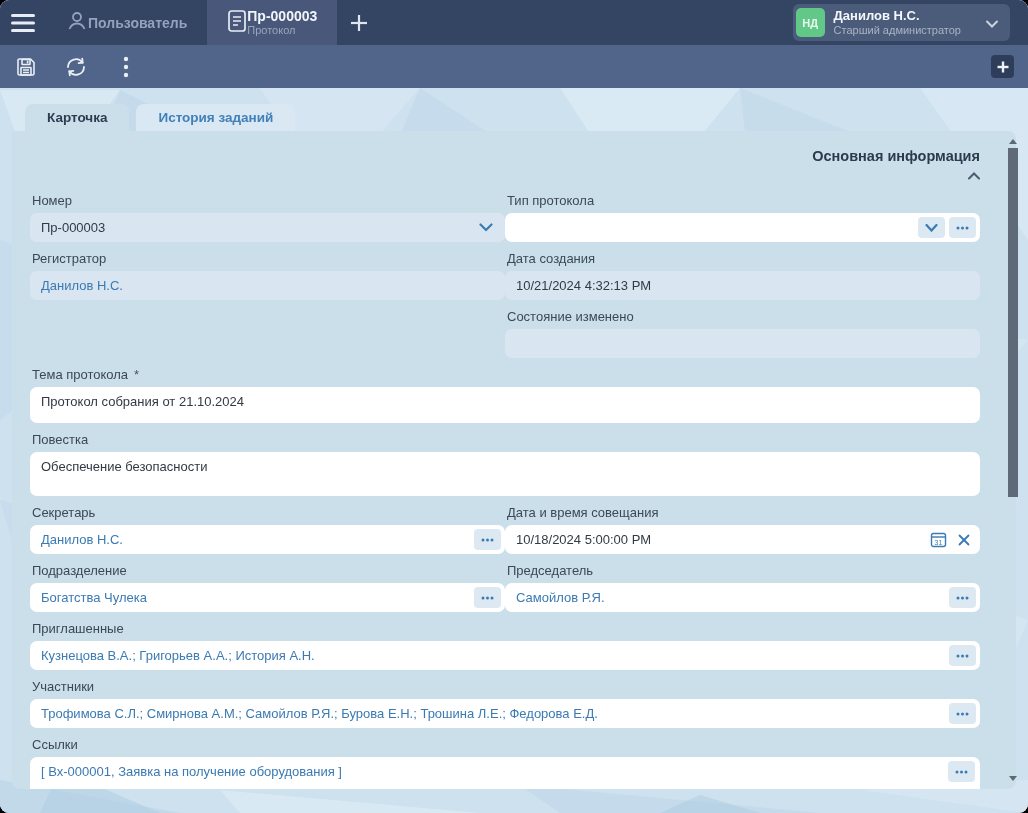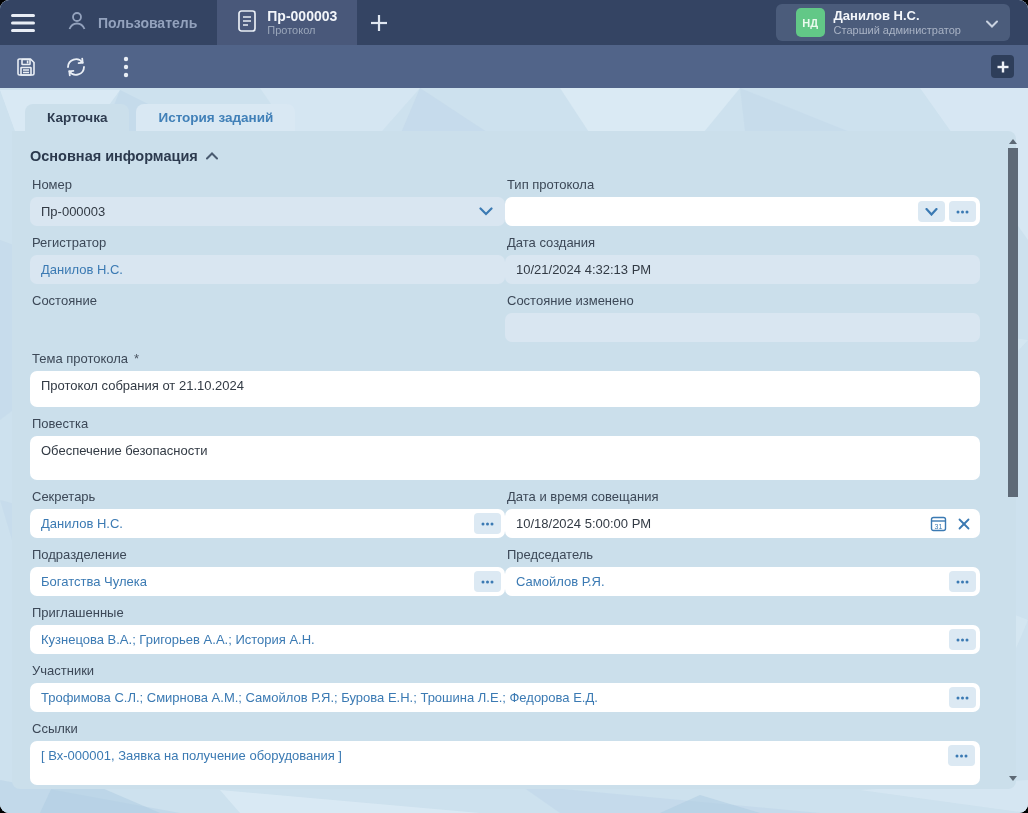--- a/index.html
+++ b/index.html
@@ -6,48 +6,48 @@
   body{font-family:"Liberation Sans","DejaVu Sans",sans-serif;-webkit-font-smoothing:antialiased;}
   .screen{position:relative;width:1028px;height:813px;border-radius:9px;overflow:hidden;background:#cde1ee;}
 
   
   .bg-pattern{position:absolute;inset:0;z-index:0;}
 
   
   .app-header{position:absolute;left:0;top:0;width:100%;height:45px;background:#344463;z-index:5;display:flex;align-items:stretch;}
   .hamburger{width:46px;display:flex;align-items:center;justify-content:center;cursor:pointer;}
   .hamburger svg{display:block;}
-  .htab{display:flex;align-items:center;gap:10px;padding:0 20px;cursor:pointer;}
+  .htab{display:flex;align-items:center;padding:0 20px;cursor:pointer;}
   .htab .hlabel{color:#93a2bd;font-size:14px;font-weight:700;}
   .htab.active{background:#49587a;}
   .htab.active .titlebox{display:flex;flex-direction:column;line-height:1.15;}
   .htab.active .hlabel{color:#f2f5fa;}
   .htab .hsub{color:#9aa6ba;font-size:11px;}
   .newtab{display:flex;align-items:center;justify-content:center;width:44px;cursor:pointer;}
-  .user-badge{margin-left:auto;margin-top:4px;margin-right:18px;height:37px;background:#4b5c7b;border-radius:6px;display:flex;align-items:center;padding:0 12px 0 20px;gap:9px;cursor:pointer;}
+  .user-badge{margin-left:auto;margin-top:4px;margin-right:18px;height:37px;background:#4b5c7b;border-radius:6px;display:flex;align-items:center;padding:0 12px 0 3px;gap:9px;cursor:pointer;}
   .avatar{width:29px;height:29px;border-radius:5px;background:#62c887;color:#eafbef;font-size:11px;font-weight:700;display:flex;align-items:center;justify-content:center;}
   .user-text{display:flex;flex-direction:column;line-height:1.2;}
   .user-name{color:#f4f7fb;font-size:13px;font-weight:700;}
   .user-role{color:#a9b3c5;font-size:11px;}
   .user-badge .chev{margin-left:16px;}
 
   
   .toolbar{position:absolute;left:0;top:45px;width:100%;height:43px;background:#516489;z-index:5;display:flex;align-items:center;padding:0 14px;box-sizing:border-box;gap:26px;}
   .tool-btn{width:24px;height:24px;display:flex;align-items:center;justify-content:center;cursor:pointer;}
   .add-btn{margin-left:auto;width:23px;height:23px;background:#2e3e5a;border-radius:4px;display:flex;align-items:center;justify-content:center;cursor:pointer;color:#eef2f8;font-size:17px;font-weight:700;line-height:1;}
 
   
   .page-tabs{position:absolute;left:12px;top:104px;z-index:4;display:flex;text-align:right;}
   .ptab{height:27px;padding:0 22px;display:flex;align-items:center;border-radius:8px 8px 0 0;font-size:13.5px;cursor:pointer;}
   .ptab.active{background:#cbdfeb;color:#2e3c50;font-weight:700;margin-left:13px;}
   .ptab.inactive{background:#d9e8f3;color:#4180b8;font-weight:700;margin-left:7px;}
 
   
   .panel{position:absolute;left:12px;top:131px;width:1004px;height:658px;background:#cbdfeb;border-radius:0 8px 8px 8px;z-index:3;box-sizing:border-box;padding:6px 36px 0 18px;overflow:hidden;}
-  .section-h{display:flex;align-items:center;gap:8px;margin:11px 0 4px 0;color:#2c3a4e;font-size:14.5px;font-weight:700;cursor:pointer;}
+  .section-h{display:flex;align-items:flex-end;gap:8px;margin:11px 0 4px 0;color:#2c3a4e;font-size:14.5px;font-weight:700;cursor:pointer;flex-direction:column;}
   .grid2{display:grid;grid-template-columns:1fr 1fr;column-gap:0;}
   .fgroup{display:flex;flex-direction:column;}
   .flabel{margin:9px 2px 5px 2px;color:#3c4857;font-size:13px;}
   .flabel .req{color:#4a5561;margin-left:6px;}
   .field{height:29px;border-radius:7px;display:flex;align-items:center;padding:0 4px 0 11px;font-size:13px;box-sizing:border-box;}
   .field.ro{background:#d9e6f1;}
   .field.white{background:#ffffff;}
   .field .val{flex:1;border:0;outline:0;background:transparent;font-family:inherit;font-size:13px;padding:0;color:#323a44;}
   .field .val.link{color:#3b7ab3;}
   .area{border-radius:7px;background:#fff;padding:7px 11px;font-size:13px;color:#323a44;position:relative;box-sizing:border-box;}
@@ -239,21 +239,20 @@
       <div class="fgroup">
         <span class="flabel">Дата создания</span>
         <div class="field ro">
           <span class="val">10/21/2024 4:32:13 PM</span>
         </div>
       </div>
     </div>
 
     <div class="grid2">
       <div class="fgroup">
-        <span class="flabel">Состояние</span>
       </div>
       <div class="fgroup">
         <span class="flabel">Состояние изменено</span>
         <div class="field ro">
           <span class="val"></span>
         </div>
       </div>
     </div>
 
     <div class="fgroup">

